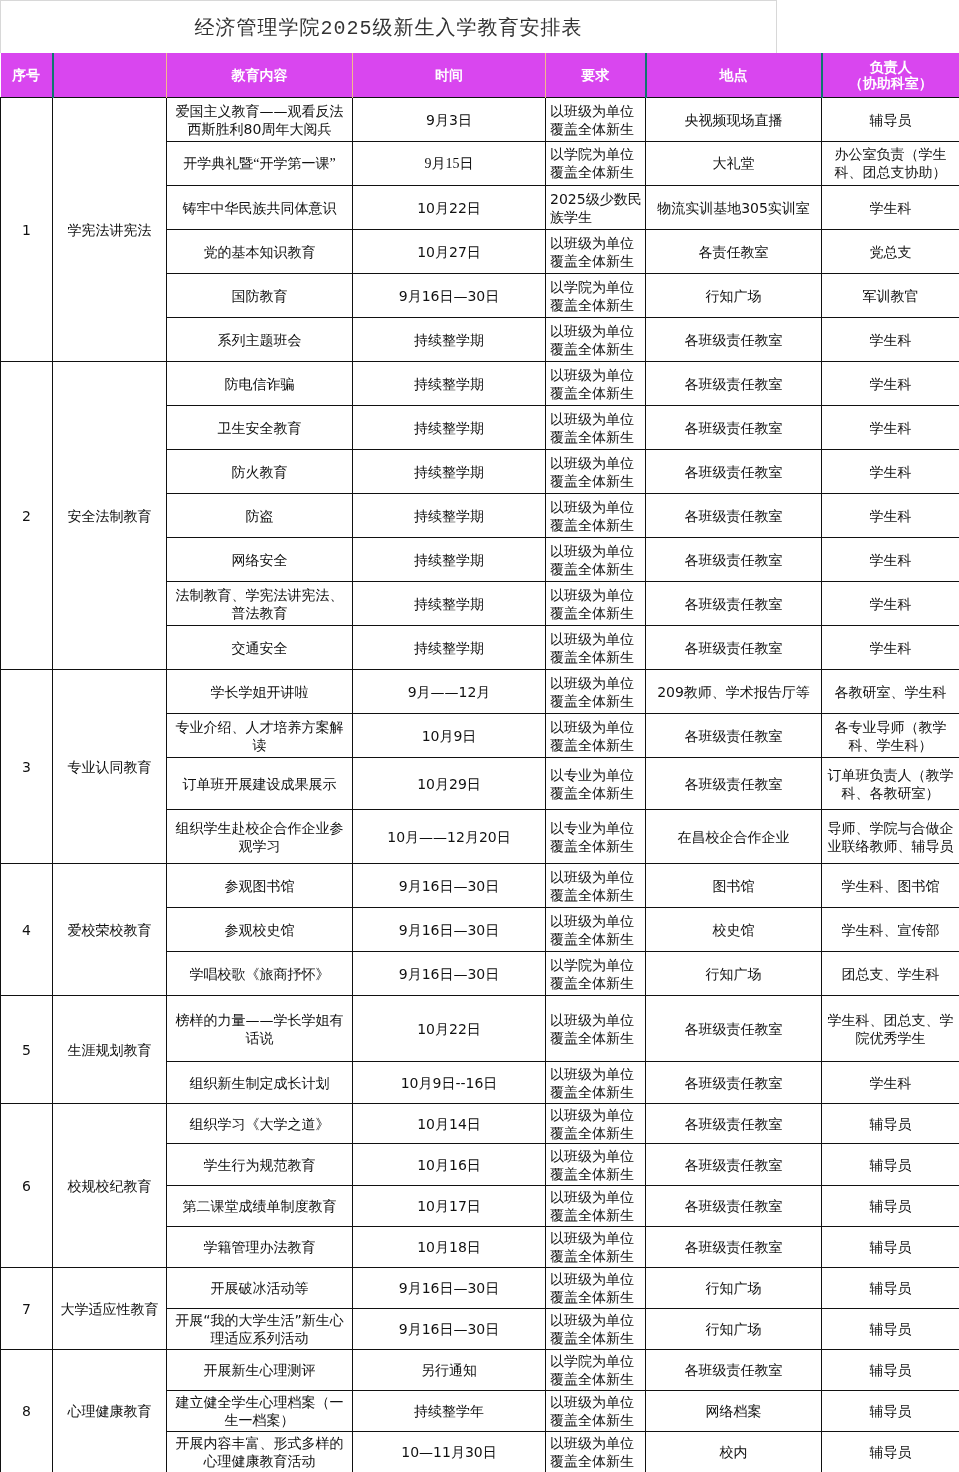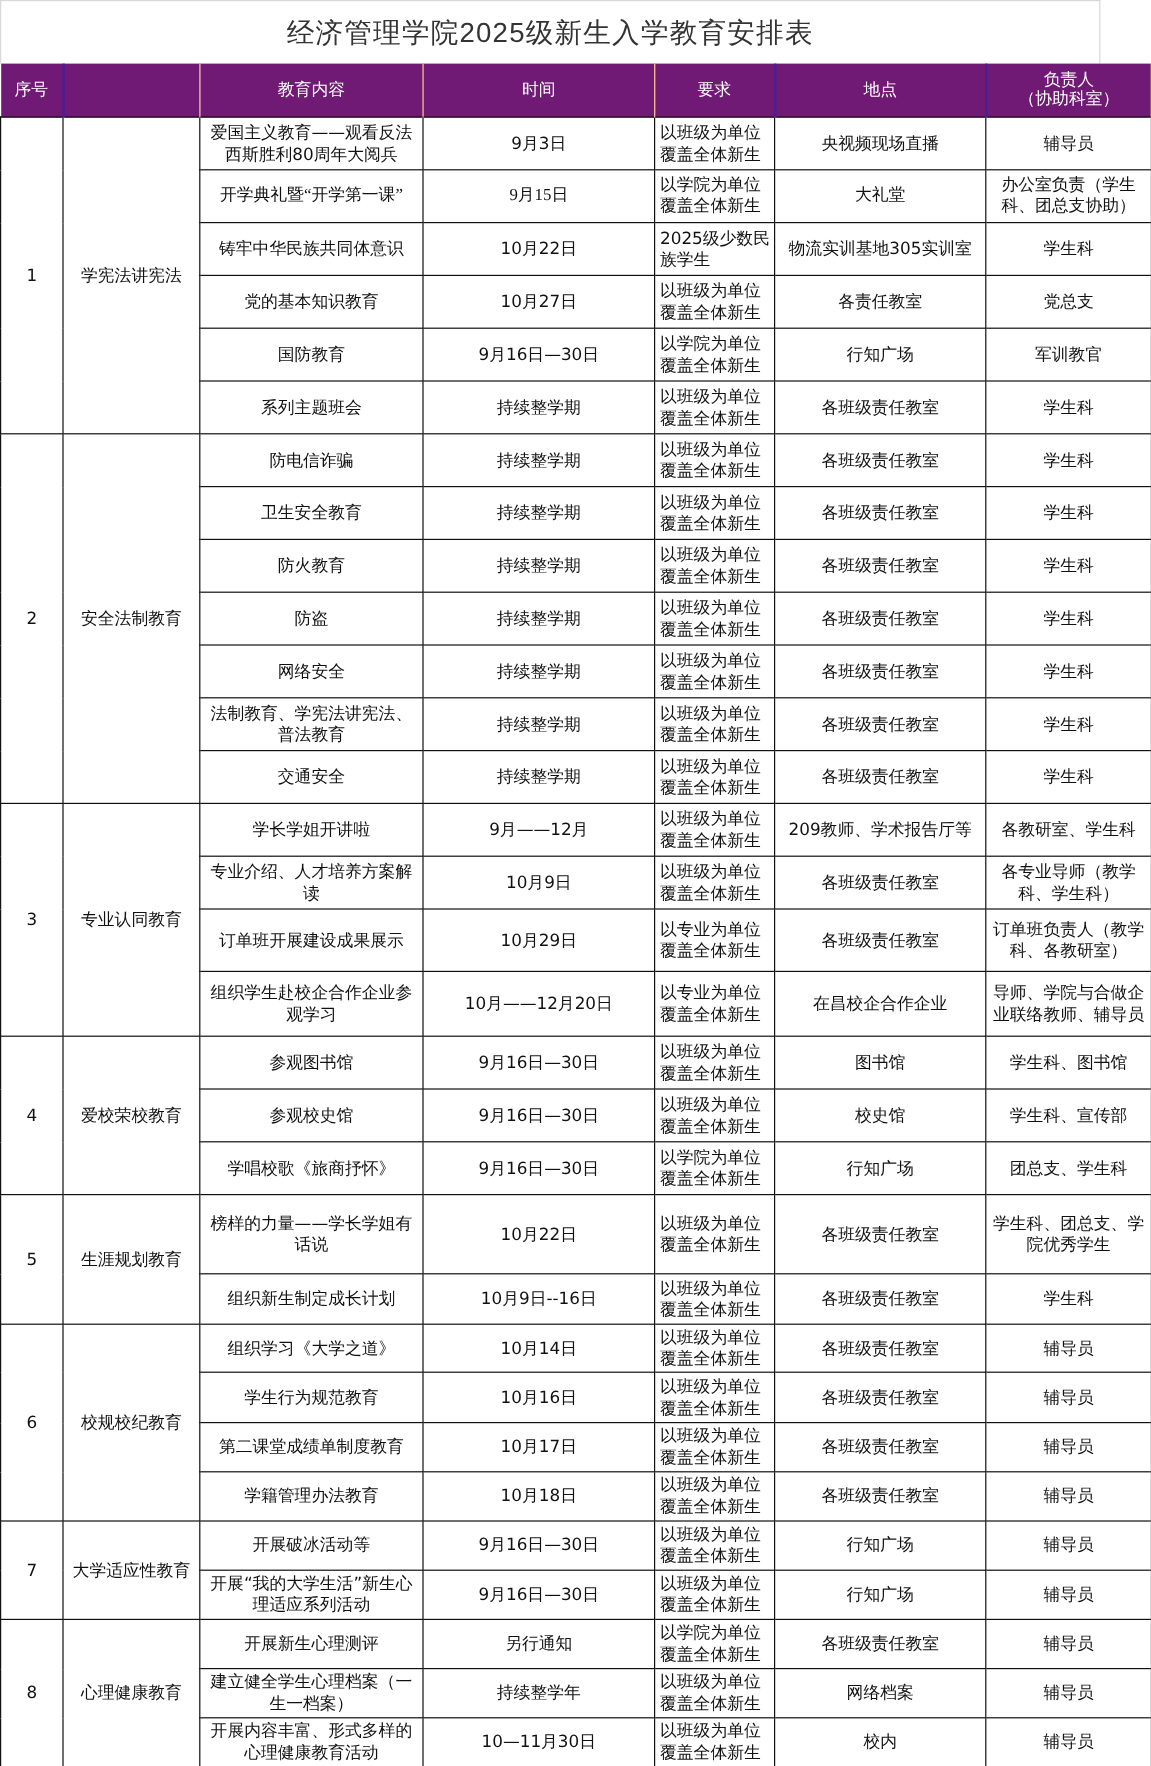--- a/index.html
+++ b/index.html
@@ -1,25 +1,25 @@
 <!DOCTYPE html>
 <html><head>
 <meta charset="utf-8">
 <style>
   html, body { margin:0; padding:0; background:#ffffff; }
   body { width:959px; height:1472px; position:relative; overflow:hidden;
          font-family:"DejaVu Sans","Liberation Sans",sans-serif; color:#111; }
-  .title { position:absolute; left:0; top:0; width:917px; height:53px;
+  .title { position:absolute; left:0; top:0; width:777px; height:53px;
            border-top:1px solid #d8d8d8; border-left:1px solid #d8d8d8; border-right:1px solid #d8d8d8;
            box-sizing:border-box; display:flex; align-items:center; justify-content:center;
-           font-family:Liberation Sans, sans-serif; font-size:23px; color:#333; letter-spacing:1px; }
+           font-family:Liberation Mono, monospace; font-size:20px; color:#333; letter-spacing:1px; }
   table { position:absolute; left:0; top:53px; border-collapse:collapse; table-layout:fixed; width:959px; }
-  th { background:#701a75; color:#fff; font-weight:normal; font-size:14px; height:44px; padding:0;
+  th { background:#d946ef; color:#fff; font-weight:bold; font-size:14px; height:44px; padding:0;
        border-left:1px solid #f3b98a; border-right:1px solid #f3b98a; line-height:16px; }
-  th.dark { border-left:2px solid #4c1d95; }
+  th.dark { border-left:2px solid #0f766e; }
   td { border:1.5px solid #111; font-size:14px; text-align:center; vertical-align:middle; padding:0 3px;
        line-height:18px; color:#111; overflow:hidden; }
   td.req { text-align:left; padding-left:4px; padding-right:2px; line-height:18px; }
   td.seq, td.cat { font-size:14px; }
 </style>
 </head>
 <body>
 
 <div class="title">经济管理学院2025级新生入学教育安排表</div>
 

